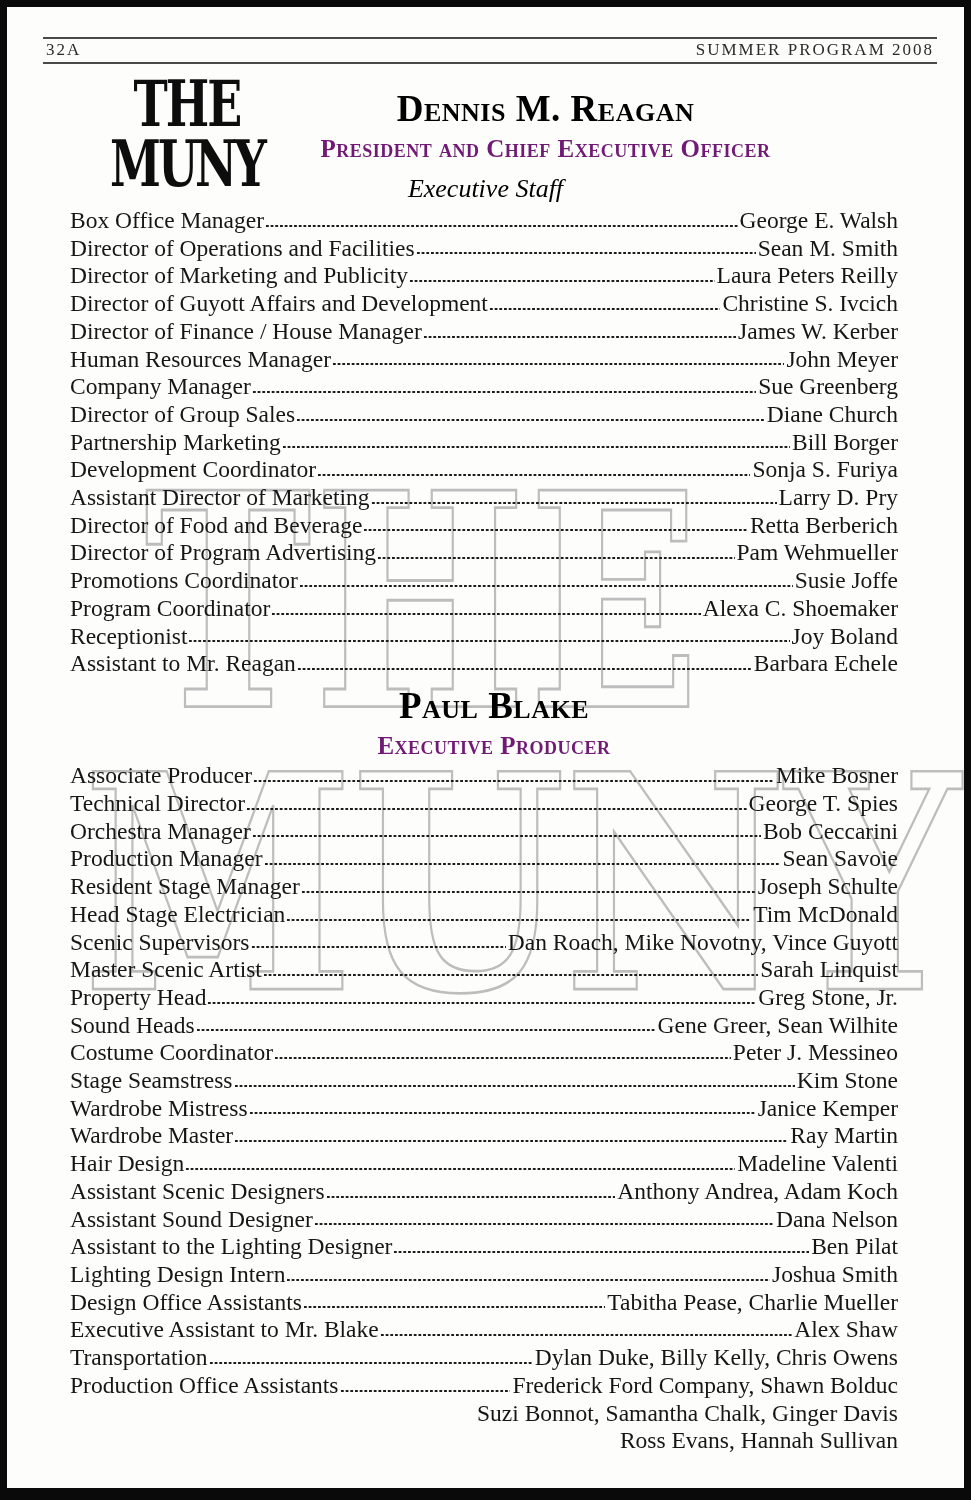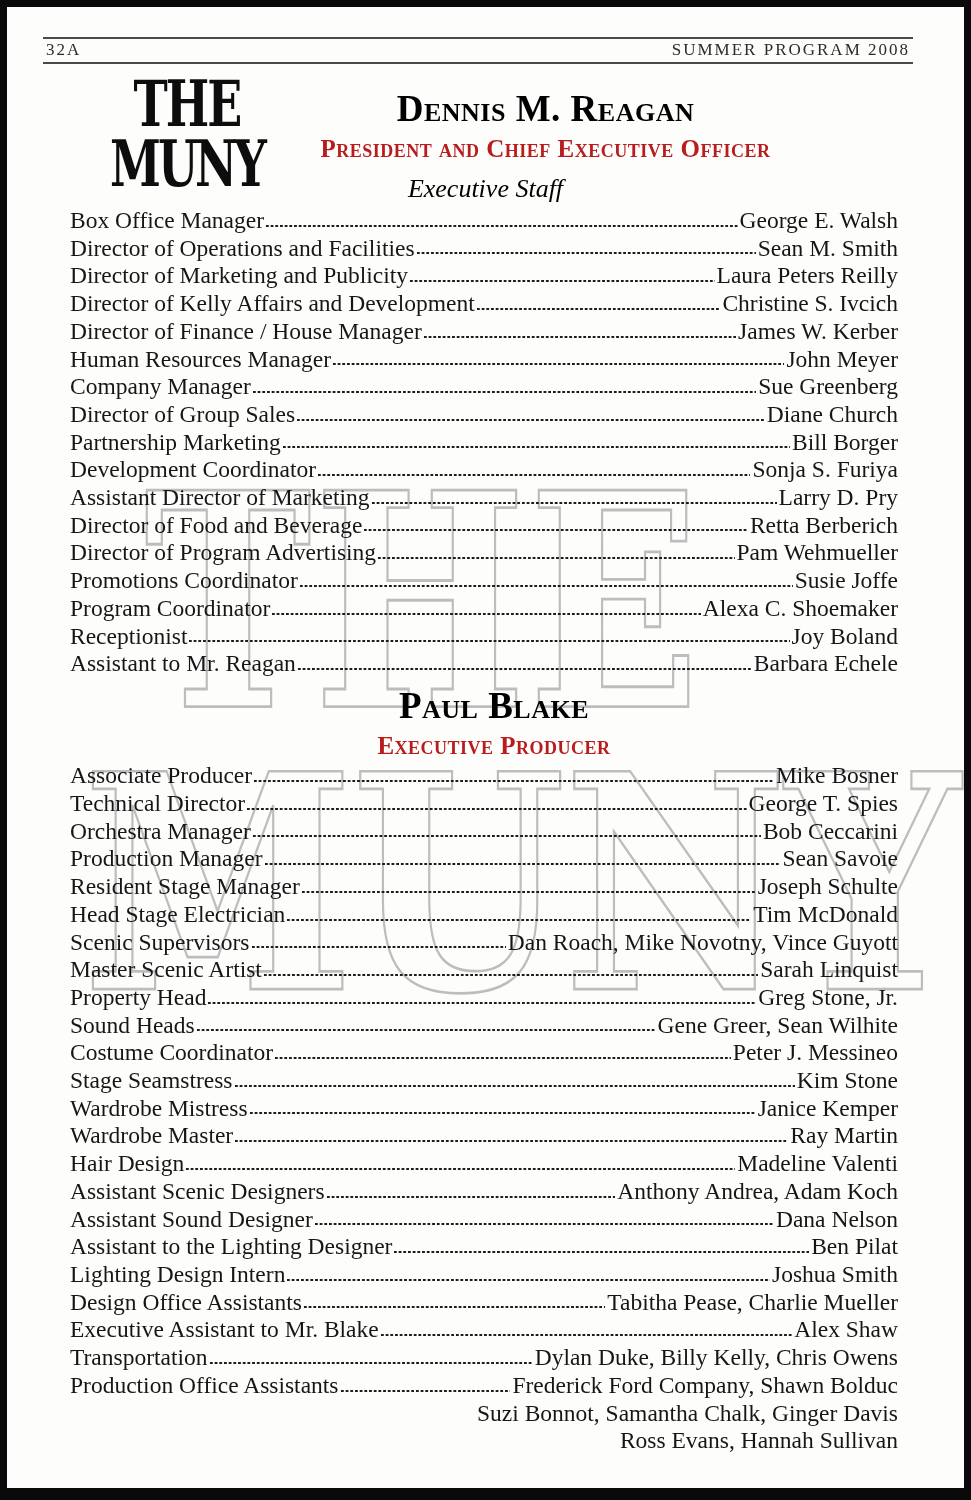--- a/index.html
+++ b/index.html
@@ -12,21 +12,21 @@
     overflow: hidden;
   }
   .frame {
     position: absolute;
     left: 7px; right: 7px; top: 7px; bottom: 12px;
     background: #fdfdfc;
     overflow: hidden;
   }
   
   .running-head {
-    margin: 30px 51px 0 36px;
+    margin: 30px 27px 0 36px;
     border-top: 2px solid #4a4a4a;
     border-bottom: 2px solid #4a4a4a;
     display: flex;
     justify-content: space-between;
     align-items: baseline;
     padding: 1px 3px 2px 3px;
     font-size: 17px;
     letter-spacing: 2px;
     color: #2b2b2b;
   }
@@ -102,21 +102,21 @@
     letter-spacing: 0.5px;
     color: #000000;
   }
   .person-title {
     font-variant: small-caps;
     font-weight: 700;
     font-size: 25px;
     line-height: 1.1;
     margin-top: 6px;
     letter-spacing: 0.5px;
-    color: #b91c1c;
+    color: #701a75;
   }
   .list-heading {
     text-align: center;
     font-style: italic;
     font-size: 26px;
     margin-top: 0px;
     line-height: 1.1;
     color: #000000;
   }
   
@@ -194,21 +194,21 @@
           <span class="role">Director of Operations and Facilities</span>
           <span class="leader"></span>
           <span class="names">Sean M. Smith</span>
         </div>
         <div class="entry">
           <span class="role">Director of Marketing and Publicity</span>
           <span class="leader"></span>
           <span class="names">Laura Peters Reilly</span>
         </div>
         <div class="entry">
-          <span class="role">Director of Kelly Affairs and Development</span>
+          <span class="role">Director of Guyott Affairs and Development</span>
           <span class="leader"></span>
           <span class="names">Christine S. Ivcich</span>
         </div>
         <div class="entry">
           <span class="role">Director of Finance / House Manager</span>
           <span class="leader"></span>
           <span class="names">James W. Kerber</span>
         </div>
         <div class="entry">
           <span class="role">Human Resources Manager</span>

